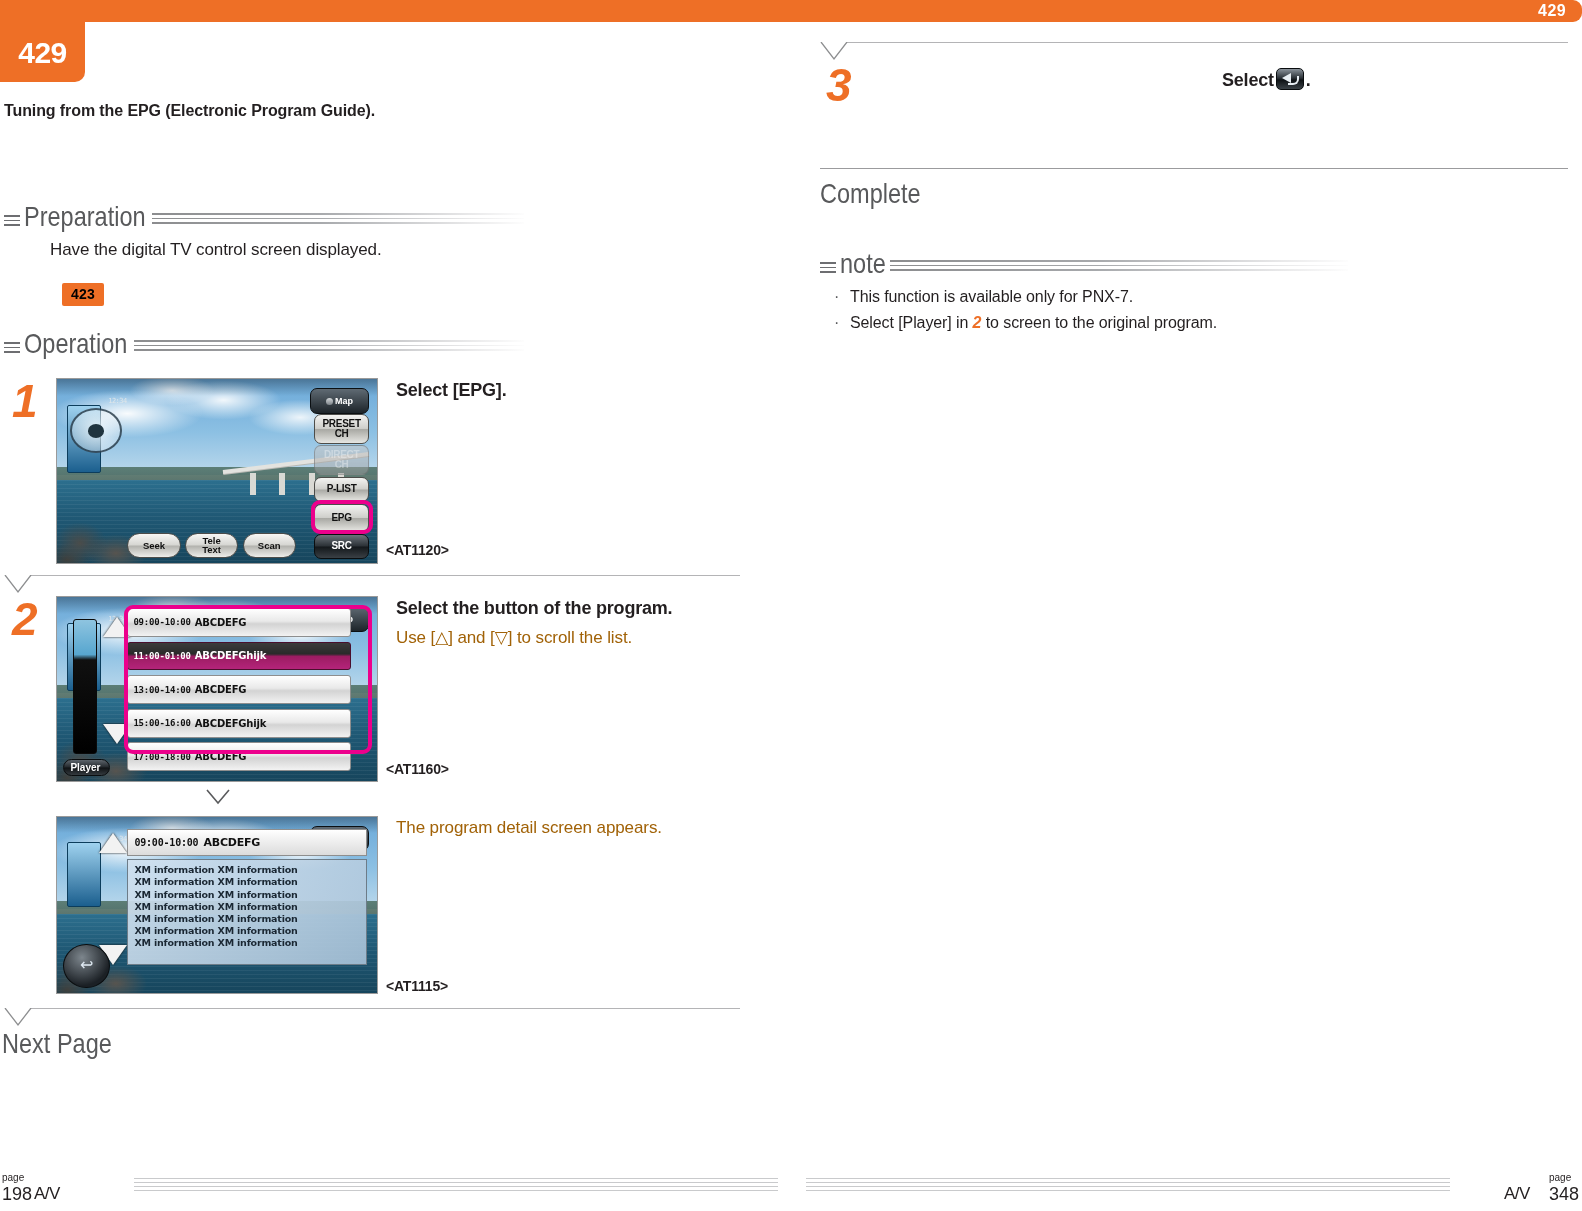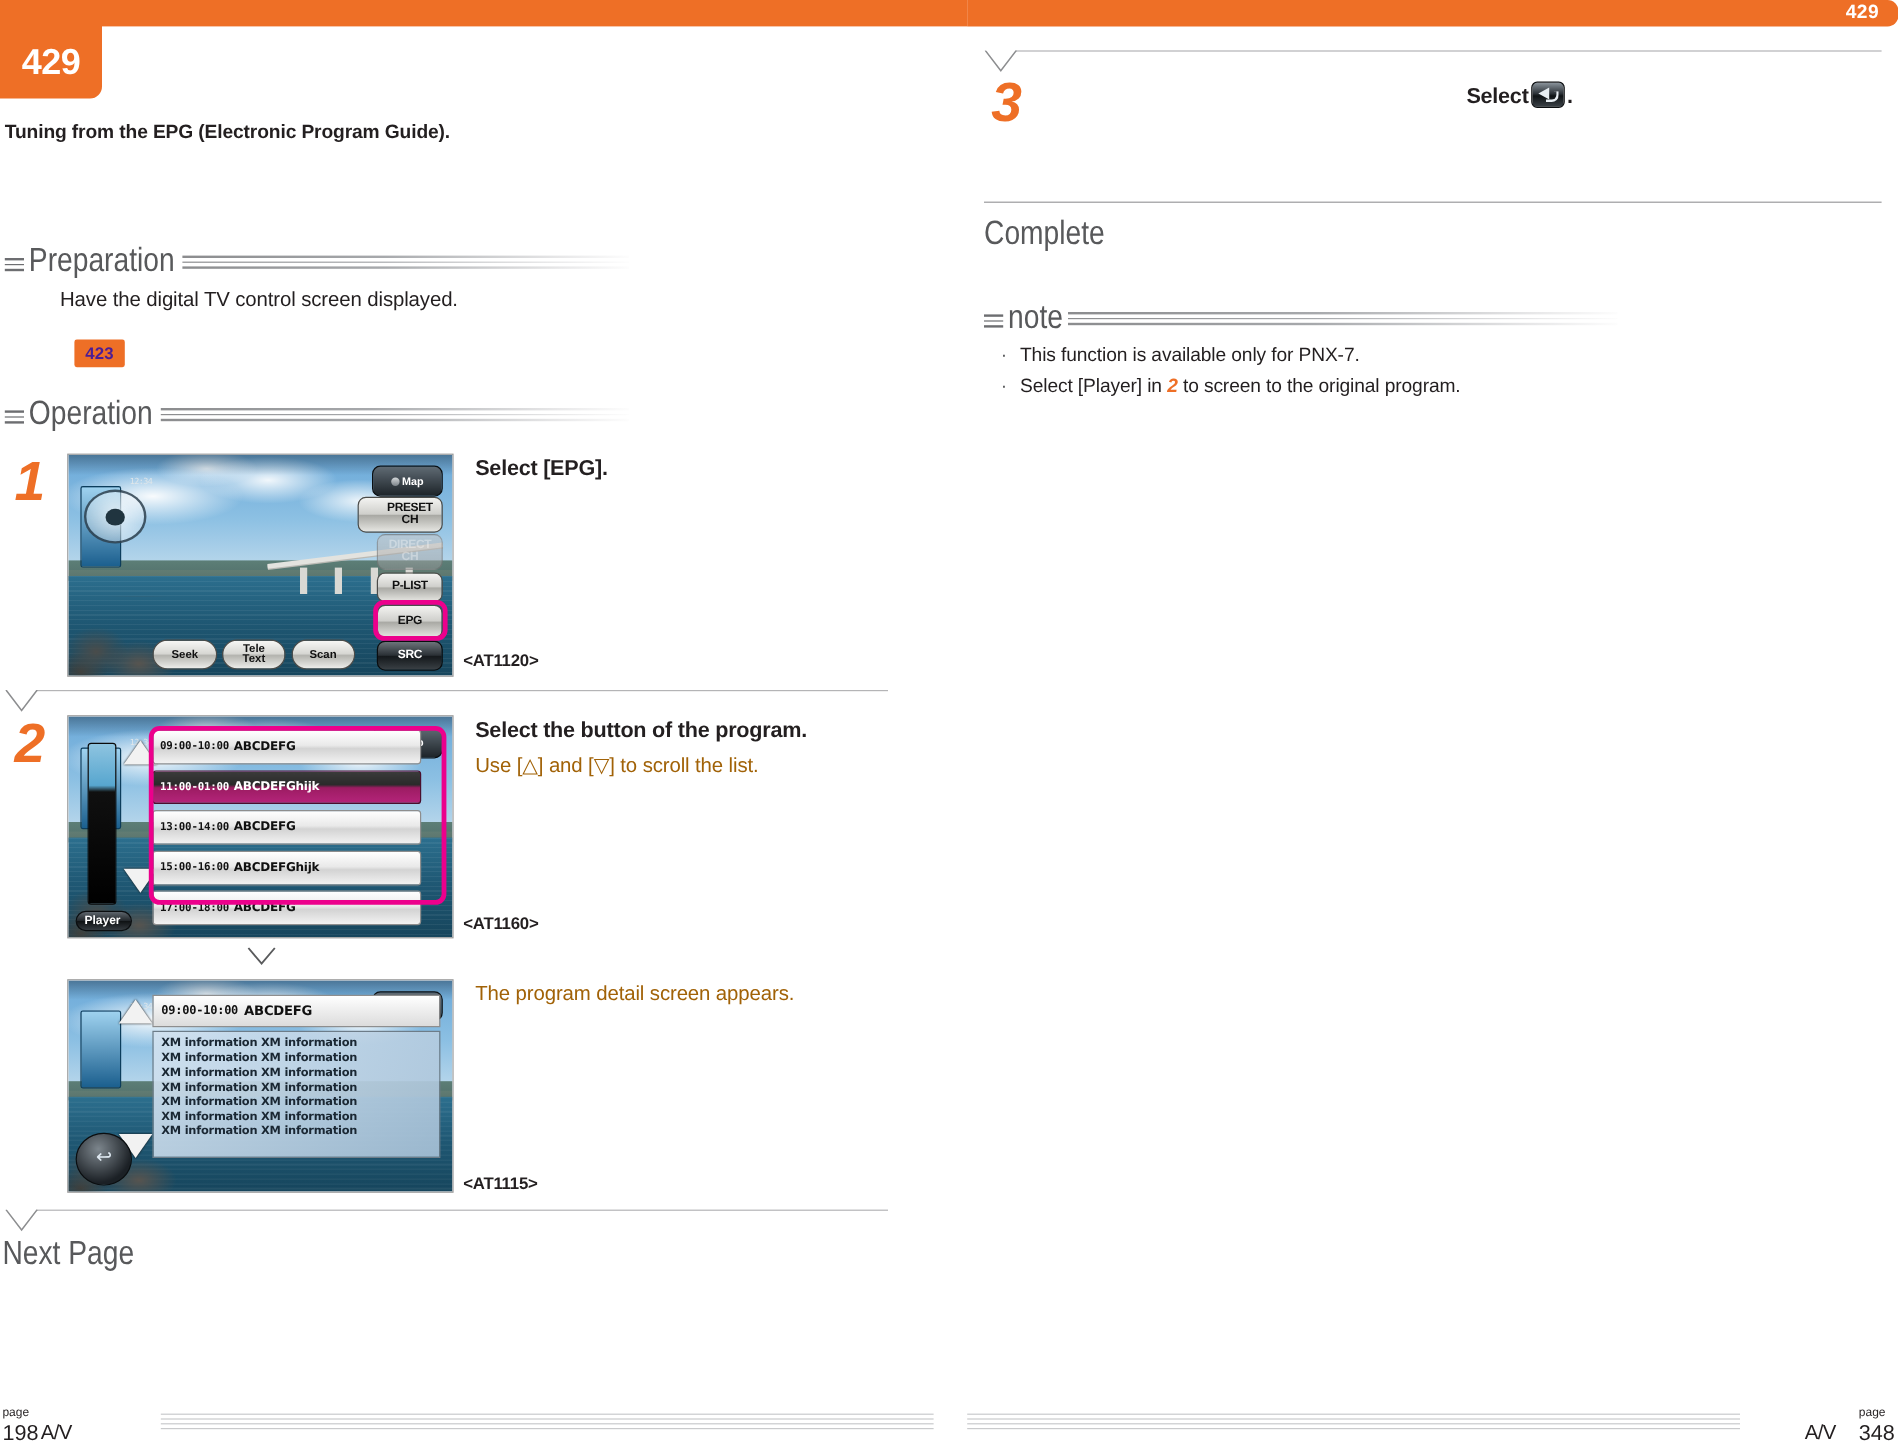--- a/index.html
+++ b/index.html
@@ -59,21 +59,21 @@
   }
   .sechead .rules{position:absolute;top:8px;height:14px;}
   .sechead .rules i{
     display:block;height:1.5px;margin-bottom:3px;
     background:linear-gradient(to right,#8b8c8e 0%,#a7a9ac 45%,#e8e8e9 85%,#fdfdfd 100%);
   }
 
   .subtext{position:absolute;font-size:17px;color:#231f20;letter-spacing:-0.1px;}
 
   .pagechip{
-    position:absolute;background:#ee6f26;color:#4c1d95;
+    position:absolute;background:#ee6f26;color:#000000;
     font-size:14px;font-weight:700;border-radius:2px;
     padding:3px 9px 4px 9px;letter-spacing:.2px;
   }
 
   
   .stepnum{
     position:absolute;color:#ee6f26;font-weight:700;font-style:italic;
     font-size:46px;letter-spacing:-1px;line-height:1;
   }
   .shot{position:absolute;border:1px solid #9a9a9a;overflow:hidden;}
@@ -357,21 +357,21 @@
       <div class="batt"></div>
       <div class="clocktxt">12:34</div>
       <div class="mapbtn" style="top:5%;">
         <span class="dot"></span>
         <span>Map</span>
       </div>
       <div class="circ-icon">
           <span class="core"></span>
         </div>
 
-      <div class="sidebtn" style="top:19%;height:15%;white-space:pre;padding-left:16px;">PRESET
+      <div class="sidebtn" style="top:19%;height:15%;white-space:pre;">PRESET
 CH</div>
       <div class="sidebtn dim" style="top:36%;height:15%;white-space:pre;">DIRECT
 CH</div>
       <div class="sidebtn" style="top:53%;height:13%;">P-LIST</div>
       <div class="sidebtn" style="top:68%;height:14%;">EPG</div>
       <div class="sidebtn dark" style="top:84%;height:13%;">SRC</div>
       <div class="epg-highlight" style="right:1.2%;top:66%;width:19.5%;height:18%;"></div>
 
       <div class="pillbtn" style="left:22%;width:16%;">Seek</div>
       <div class="pillbtn" style="left:40%;width:16%;white-space:pre;">Tele

